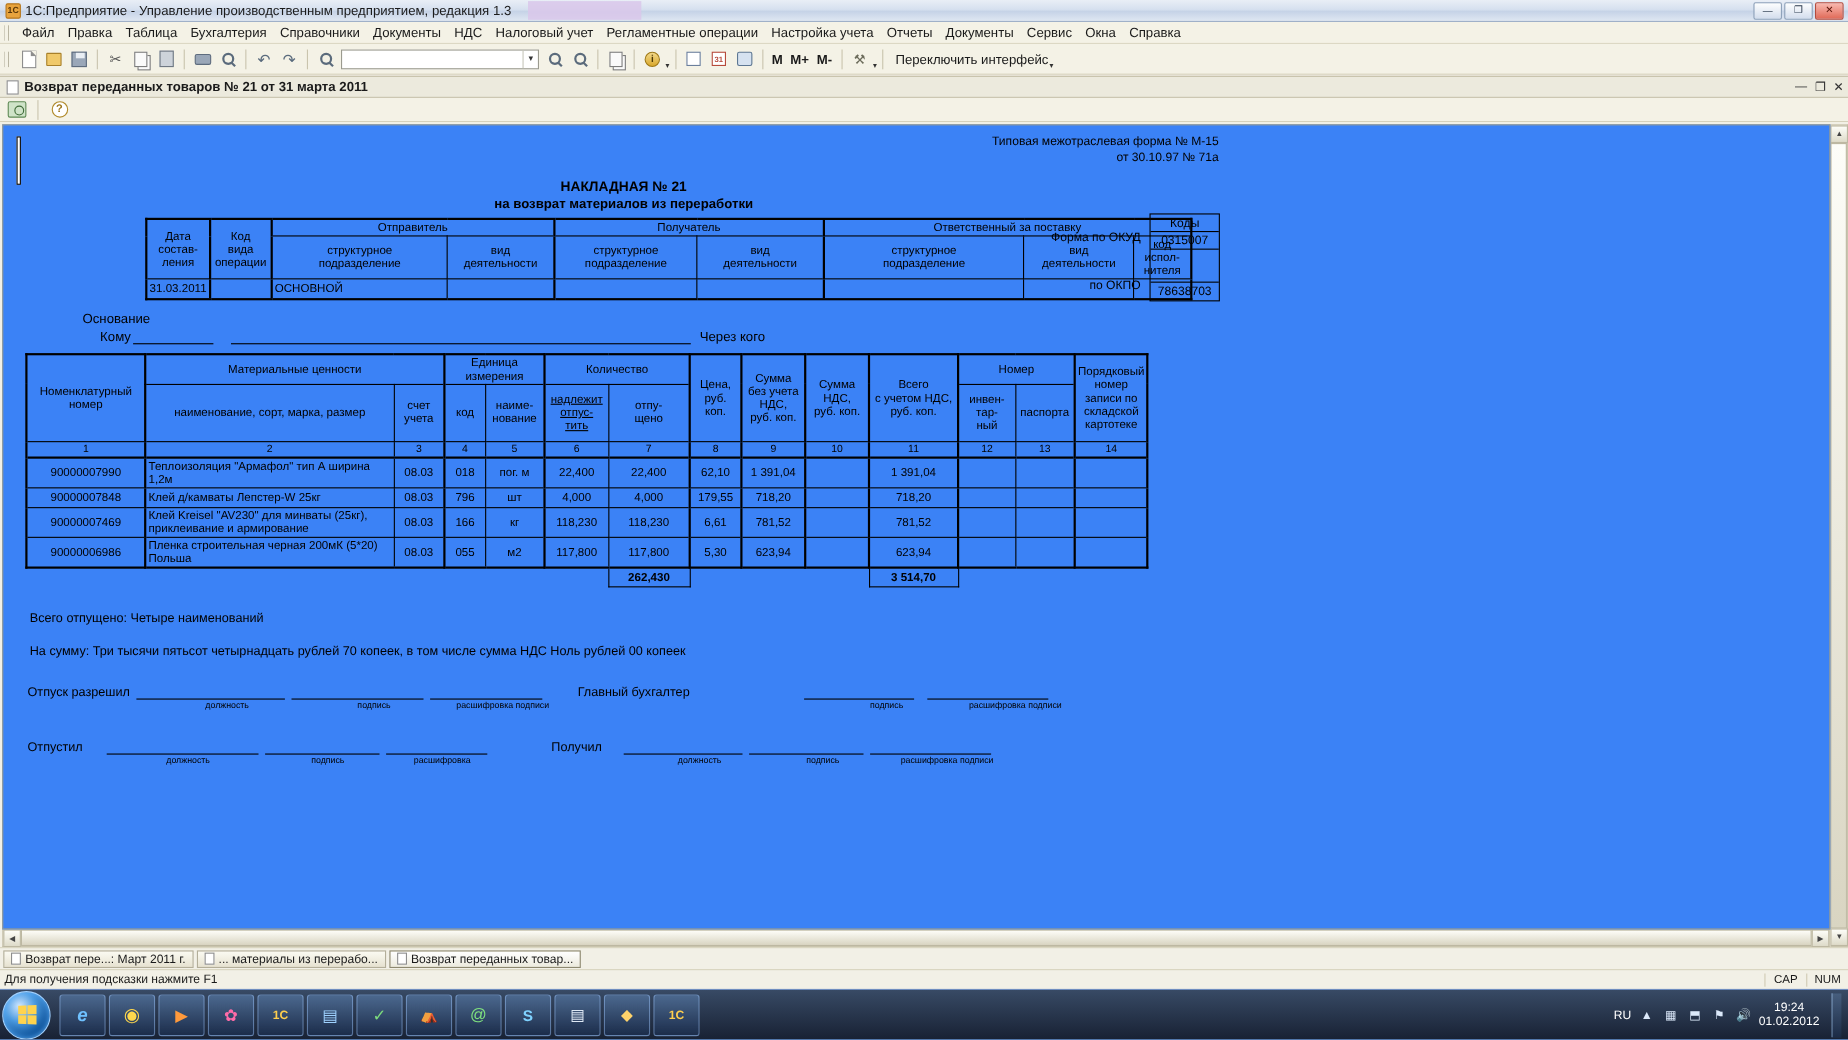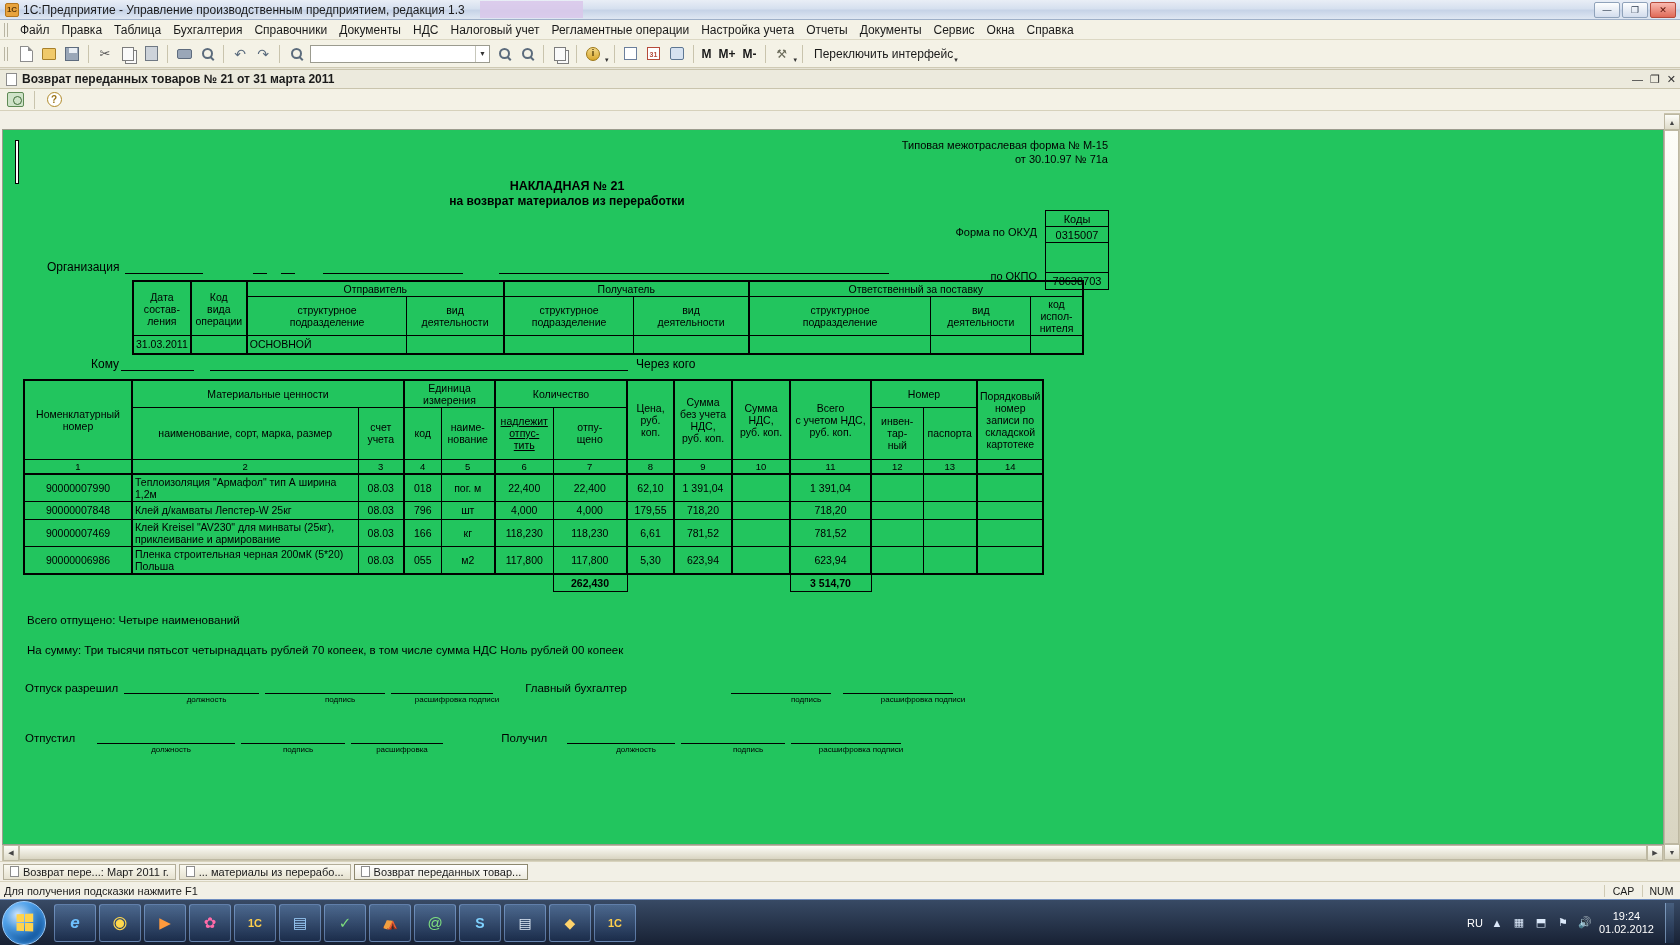--- a/index.html
+++ b/index.html
@@ -110,23 +110,22 @@
     display:flex;align-items:center;padding-left:4px;gap:4px;
   }
   .cam-glyph{width:17px;height:15px;background:#cfe3c8;border:1px solid #5f8a55;border-radius:2px;position:relative;}
   .cam-glyph:after{content:"";position:absolute;left:5px;top:3px;width:7px;height:7px;border-radius:50%;border:1px solid #3f6b38;}
   .q-glyph{width:15px;height:15px;border-radius:50%;background:#fff;border:1px solid #b08a2a;color:#9a7317;font-size:10px;font-weight:bold;display:flex;align-items:center;justify-content:center;}
 
   
   .canvas-wrap{flex:1;display:flex;min-height:0;background:#f2f0e6;padding:2px 0 0 2px;}
   .canvas-outer{flex:1;display:flex;flex-direction:column;min-width:0;}
   .canvas{
-    flex:1;background:#22c55e;border:1px solid #9c9c8e;overflow:hidden;position:relative;
+    flex:1;background:#3b82f6;border:1px solid #9c9c8e;overflow:hidden;position:relative;
     font-family:"Liberation Sans","DejaVu Sans",sans-serif;
-    margin-top:16px;
   }
   .sheet{position:relative;width:1120px;margin:0 0 0 4px;padding-top:8px;font-size:11px;color:#000;}
   .cursor-bar{position:absolute;left:8px;top:10px;width:4px;height:44px;background:#fff;border:1px solid #000;}
 
   .hdr-right{text-align:right;font-size:11px;line-height:14px;padding-right:19px;}
   .doc-title{text-align:center;font-weight:bold;font-size:12.5px;line-height:16px;margin-top:12px;}
   .doc-sub{text-align:center;font-weight:bold;font-size:12px;}
 
   .codes-box{position:absolute;right:18px;top:80px;width:64px;border:1px solid #000;}
   .codes-box div{border-bottom:1px solid #000;text-align:center;font-size:11px;height:16px;line-height:16px;}
@@ -347,32 +346,20 @@
 
             <div class="codes-box">
               <div>Коды</div>
               <div>0315007</div>
               <div class="empty"></div>
               <div>78638703</div>
             </div>
             <div class="lbl-okud">Форма по ОКУД</div>
             <div class="lbl-okpo">по ОКПО</div>
 
-            <div class="org-row">
-              <span>Организация</span>
-              <span class="ul" style="width:78px;margin-left:6px;"></span>
-              <span style="width:50px;"></span>
-              <span class="ul" style="width:14px;"></span>
-              <span style="width:14px;"></span>
-              <span class="ul" style="width:14px;"></span>
-              <span style="width:28px;"></span>
-              <span class="ul" style="width:140px;"></span>
-              <span style="width:36px;"></span>
-              <span class="ul" style="width:390px;"></span>
-            </div>
 
             <div style="padding-left:125px;margin-top:6px;">
               <table class="grid">
                 <tbody>
                     <tr>
                   <td rowspan="2" class="thick-l thick-t" style="width:40px;">
                     <div>Дата</div>
                     <div>состав-</div>
                     <div>ления</div>
                   </td>
@@ -424,20 +411,21 @@
                   <td class="thick-l thick-b"></td>
                   <td class="thick-b"></td>
                   <td class="thick-l thick-b"></td>
                   <td class="thick-b"></td>
                   <td class="thick-b thick-r"></td>
                 </tr>
               </tbody>
                 </table>
             </div>
 
+            <div style="padding-left:68px;margin-top:10px;font-size:12px;">Основание</div>
             <div style="padding-left:84px;margin-top:2px;display:flex;align-items:flex-end;font-size:12px;">
               <span>Кому</span>
               <span class="ul" style="width:73px;margin-left:2px;"></span>
               <span style="width:16px;"></span>
               <span class="ul" style="width:418px;"></span>
               <span style="width:8px;"></span>
               <span>Через кого</span>
             </div>
 
             <div class="mainwrap" style="margin-top:8px;">

